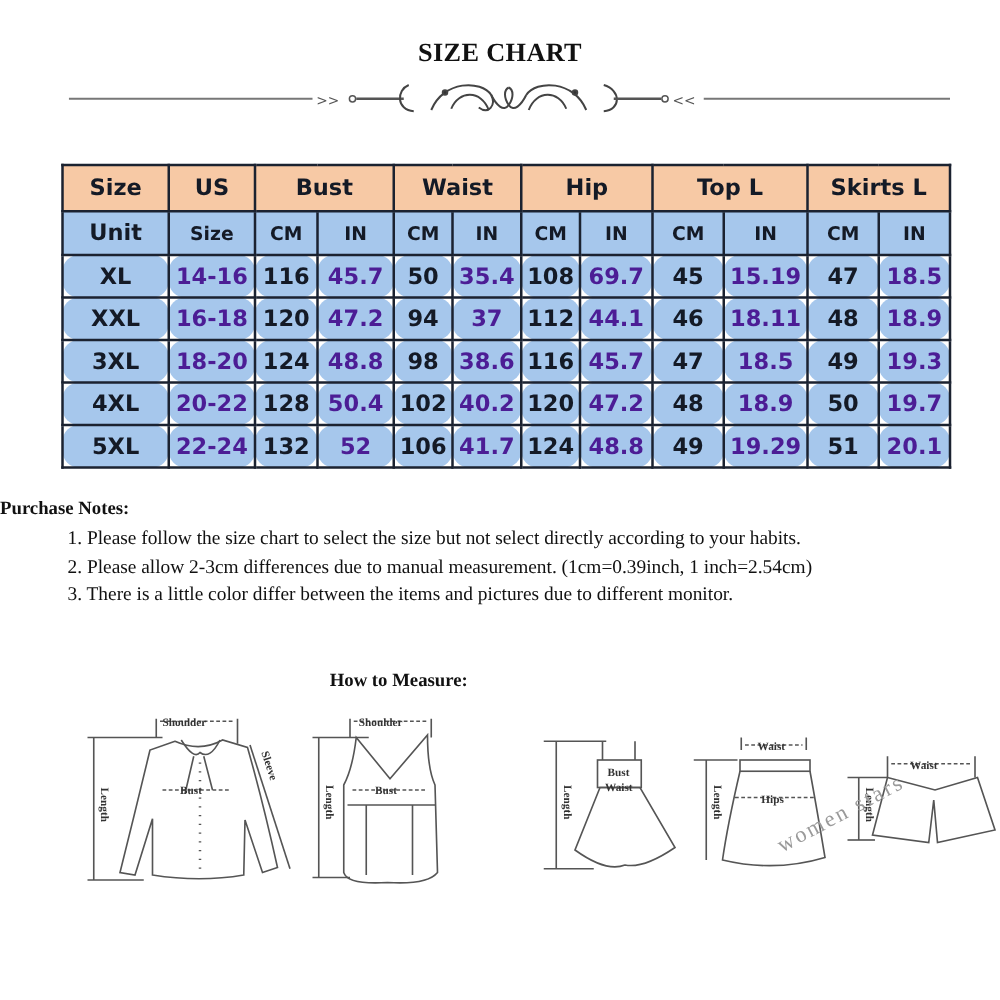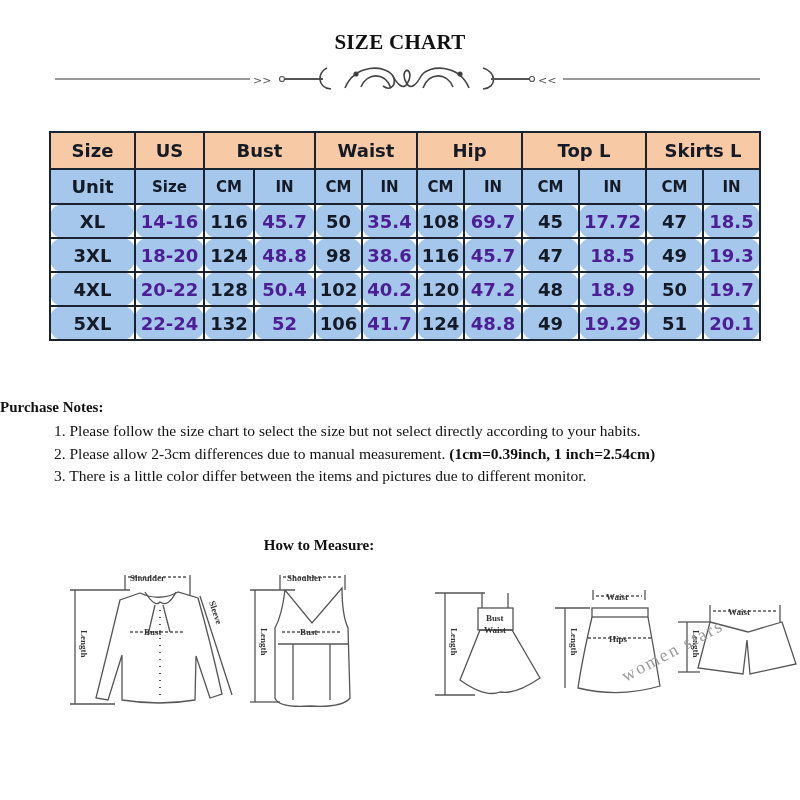--- a/index.html
+++ b/index.html
@@ -24,21 +24,21 @@
   table.sz tr.unit td { height: 33px; font-size: 15px; }
   table.sz tr.unit td.unitlbl { font-size: 18px; }
   table.sz tr.row td { height: 32px; font-size: 18px; border-radius: 13px; }
   table.sz td.in, table.sz td.us { color: #4c1d95; margin-left: 24px; }
   .notes-title {
     position: absolute; top: 399px; left: 0; width: 800px; text-align: left;
     font-weight: bold; font-size: 15px;
   }
   .notes { position: absolute; top: 420px; left: 54px; width: 700px; font-size: 15.5px; line-height: 22.5px; }
   .notes p { margin: 0; }
-  .notes b { font-weight: bold; }
+  .notes b { font-weight: normal; }
   .measure-title {
     position: absolute; top: 537px; left: 0; width: 638px; text-align: center;
     font-weight: bold; font-size: 15px;
   }
   .figs { position: absolute; top: 560px; left: 60px; width: 740px; height: 180px; }
   .figs svg { position: absolute; top: 0; left: 0; }
   .lbl { font-family: "Liberation Serif", serif; font-weight: bold; font-size: 9px; fill: #333; }
   .watermark {
     position: absolute; left: 618px; top: 668px; font-family: "Liberation Serif", serif;
     font-size: 18px; color: #9a9a9a; transform: rotate(-28deg); transform-origin: left top; letter-spacing: 2px;
@@ -114,23 +114,37 @@
   <tr class="row">
     <td>XL</td>
     <td class="us">14-16</td>
     <td>116</td>
     <td class="in">45.7</td>
     <td>50</td>
     <td class="in">35.4</td>
     <td>108</td>
     <td class="in">69.7</td>
     <td>45</td>
-    <td class="in">17.72</td>
+    <td class="in">15.19</td>
     <td>47</td>
     <td class="in">18.5</td>
+  </tr>
+  <tr class="row">
+    <td>XXL</td>
+    <td class="us">16-18</td>
+    <td>120</td>
+    <td class="in">47.2</td>
+    <td>94</td>
+    <td class="in">37</td>
+    <td>112</td>
+    <td class="in">44.1</td>
+    <td>46</td>
+    <td class="in">18.11</td>
+    <td>48</td>
+    <td class="in">18.9</td>
   </tr>
   <tr class="row">
     <td>3XL</td>
     <td class="us">18-20</td>
     <td>124</td>
     <td class="in">48.8</td>
     <td>98</td>
     <td class="in">38.6</td>
     <td>116</td>
     <td class="in">45.7</td>

